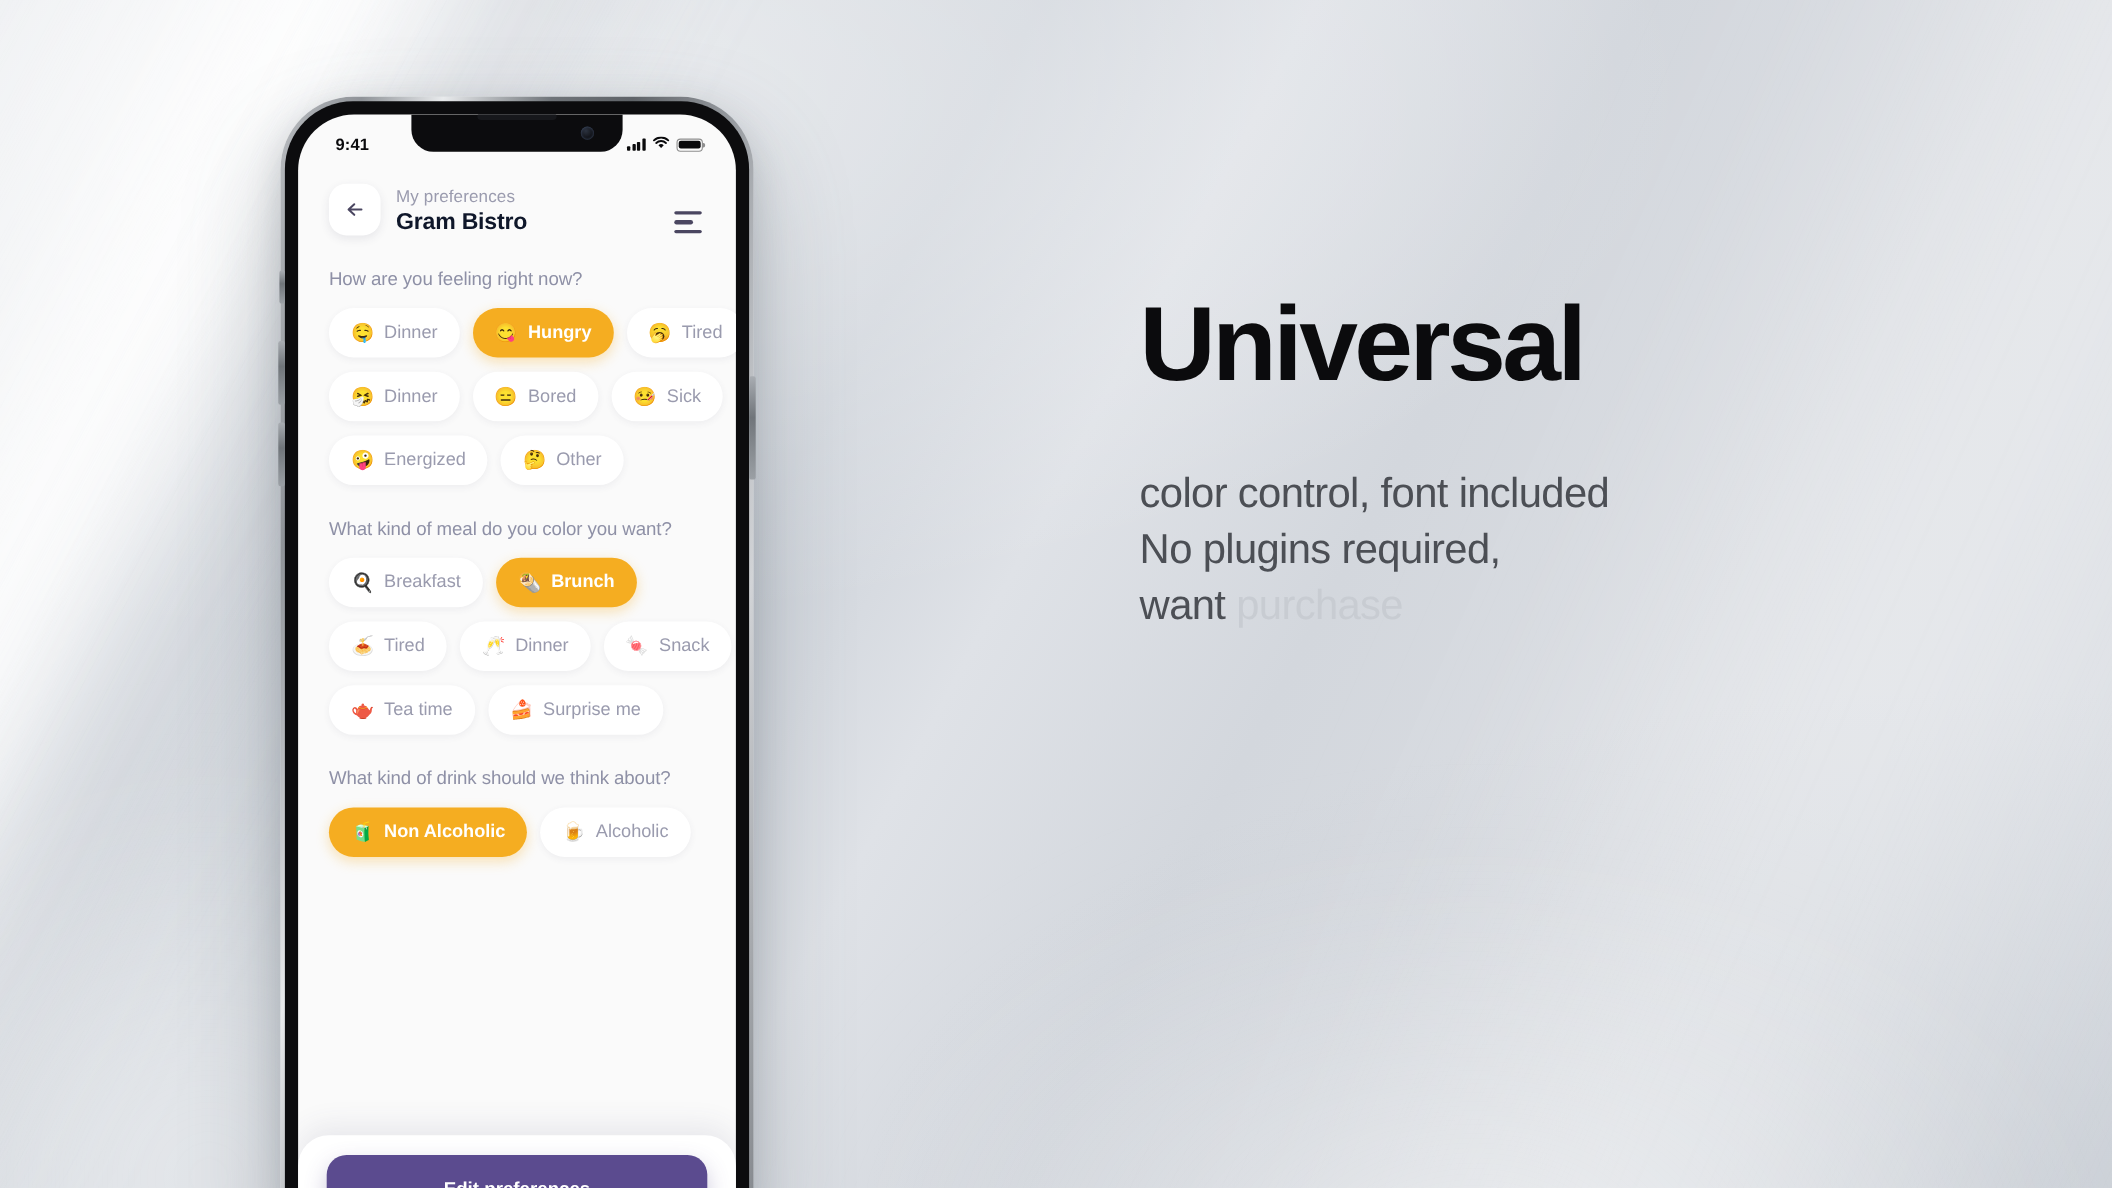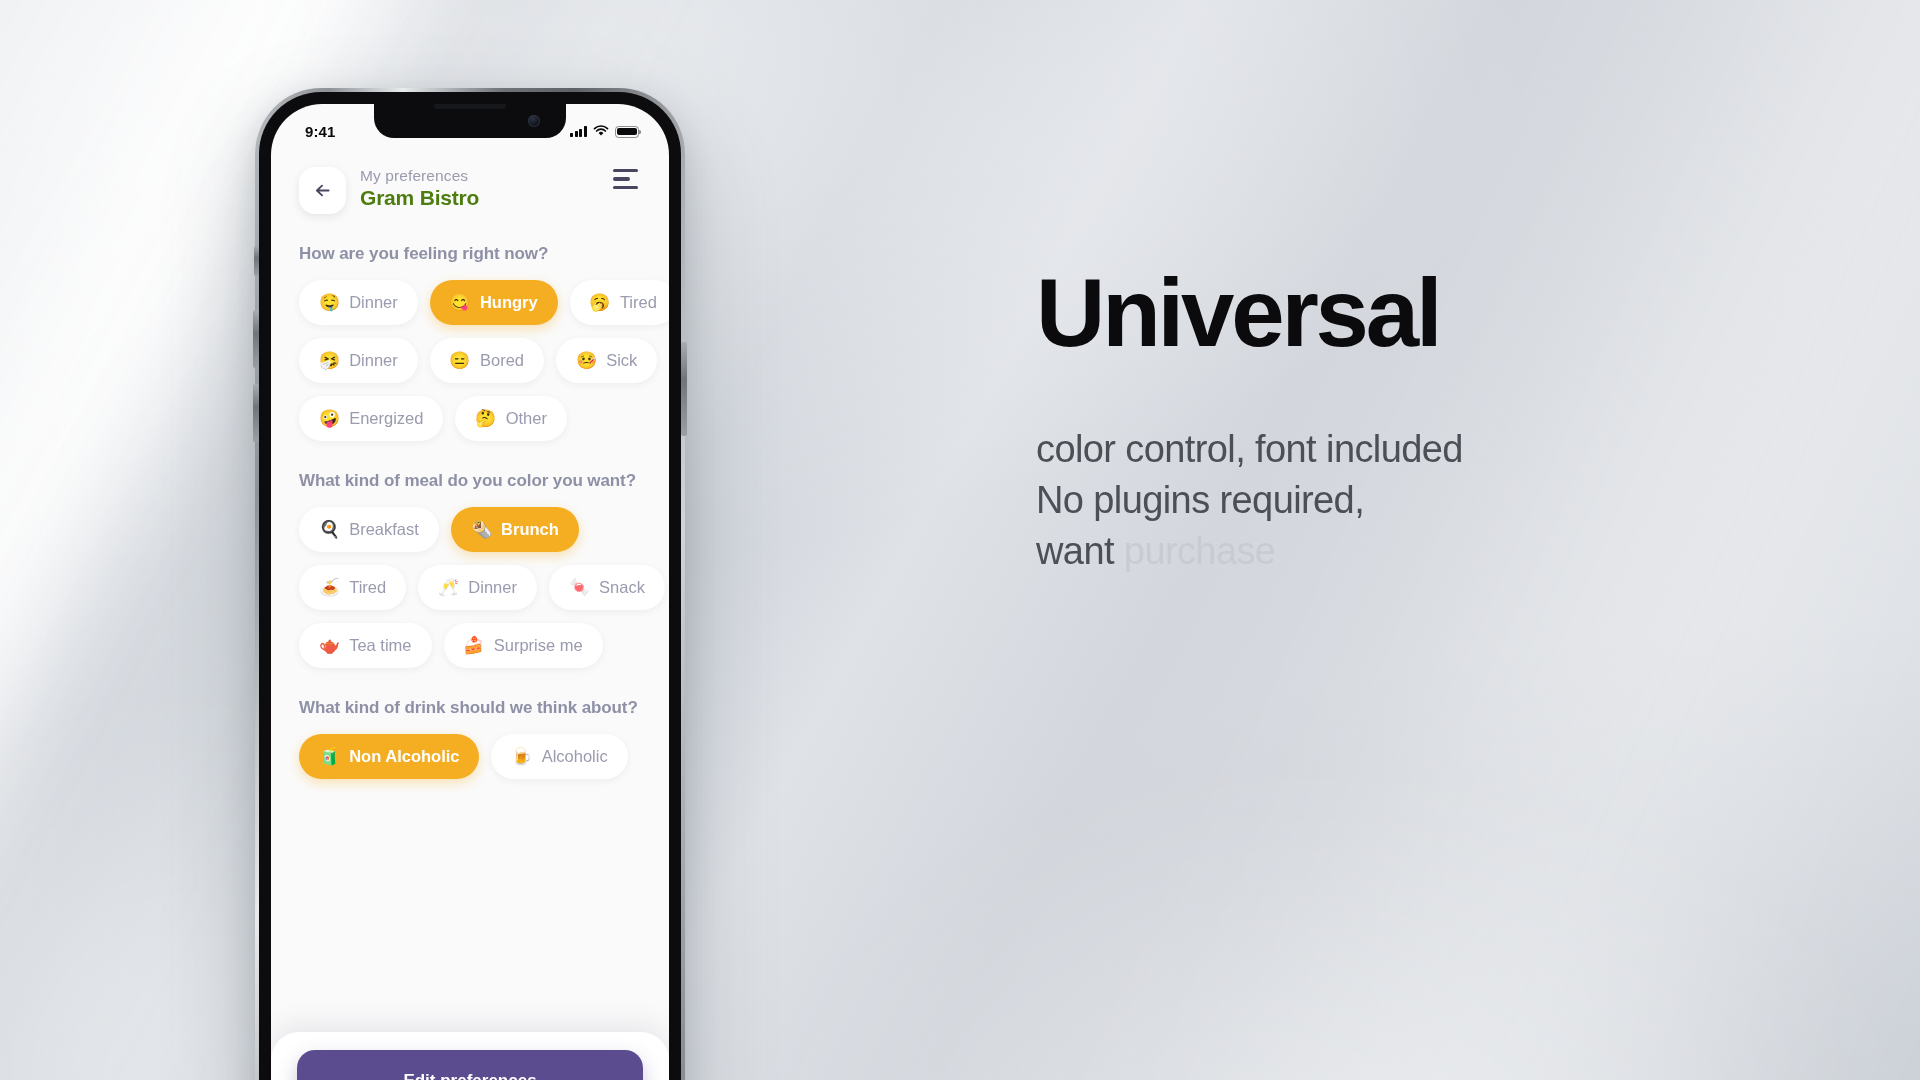--- a/index.html
+++ b/index.html
@@ -96,39 +96,39 @@
   .bars i:nth-child(4){ height:11px; }
   .battery{ width:24px; height:12px; border:1.6px solid rgba(10,10,12,.45); border-radius:3.6px; padding:1.4px; position:relative; }
   .battery::after{ content:""; position:absolute; right:-3.4px; top:3.4px; width:2px; height:4px;
     background:rgba(10,10,12,.45); border-radius:0 1.5px 1.5px 0; }
   .battery span{ display:block; height:100%; background:#0a0a0c; border-radius:2px; }
 
   
   #app{ position:absolute; inset:0; padding-top:46px; display:flex; flex-direction:column; }
   #app-scroll{ flex:1; overflow:hidden; padding:0 0 0 0; }
 
-  #app-header{ display:flex; align-items:flex-start; padding:17px 26px 0 28px; gap:14px; }
+  #app-header{ display:flex; align-items:flex-end; padding:17px 26px 0 28px; gap:14px; }
   #back-button{
     width:47px; height:47px; border-radius:16px; background:#fff;
     display:flex; align-items:center; justify-content:center; flex:0 0 auto;
     box-shadow:0 3px 9px rgba(60,60,90,.10);
   }
   #back-button svg{ width:21px; height:21px; }
   #header-texts{ flex:1; line-height:1.12; }
   #header-eyebrow{ font-size:15.5px; color:#9a9bae; font-weight:400; letter-spacing:.1px; }
-  #header-title{ font-size:21px; color:#4d7c0f; font-weight:bold; margin-top:2px; letter-spacing:-.2px; }
+  #header-title{ font-size:21px; color:#0f172a; font-weight:bold; margin-top:2px; letter-spacing:-.2px; }
   #menu-button{ width:30px; height:24px; display:flex; flex-direction:column; justify-content:center; gap:5px; flex:0 0 auto; }
   #menu-button span{ display:block; height:3.2px; border-radius:2px; background:#4a4660; }
   #menu-button span:nth-child(1){ width:25px; }
   #menu-button span:nth-child(2){ width:17px; }
   #menu-button span:nth-child(3){ width:25px; }
 
   .section{ padding:0 26px 0 28px; }
   .section-question{
-    font-size:17px; color:#8e90a6; font-weight:700;
+    font-size:17px; color:#8e90a6; font-weight:400;
     margin:30px 0 16px 0; letter-spacing:-.1px;
   }
   .chip-rows{ display:flex; flex-direction:column; gap:13px; }
   .chip-row{ display:flex; gap:12px; flex-wrap:nowrap; }
   .chip{
     display:inline-flex; align-items:center; gap:9px;
     height:45px; padding:0 20px; border-radius:23px;
     background:#ffffff; color:#9a9bae; font-size:16.5px;
     box-shadow:0 2px 7px rgba(70,70,105,.07);
     white-space:nowrap;

